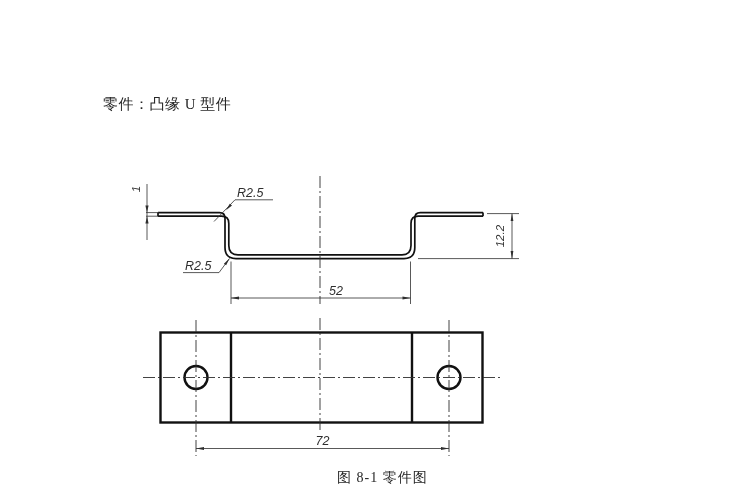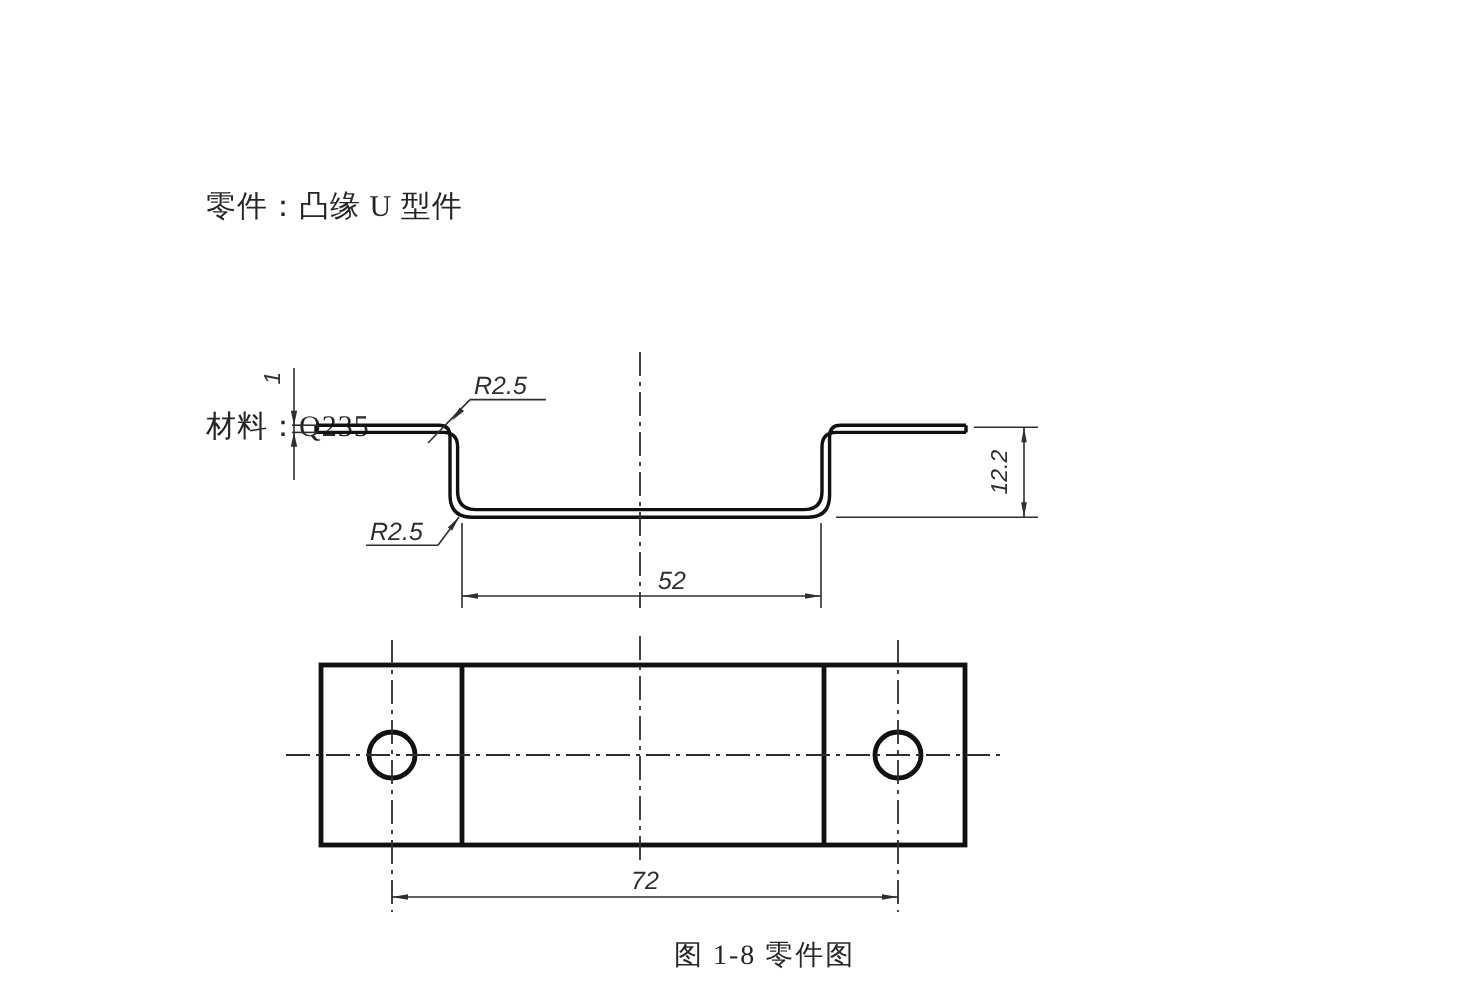--- a/index.html
+++ b/index.html
@@ -28,21 +28,20 @@
   .dim-txt{font-size:12.5px;}
   .dim-txt-sm{font-size:11.5px;}
 </style>
 </head>
 <body>
 
 <div class="page">
 
   <div class="info-block">
     <div class="info-line">零件：凸缘 U 型件</div>
-    <div class="info-line">材料：Q235</div>
   </div>
 
   <svg width="733" height="501" viewBox="0 0 733 501" style="position:absolute;left:0;top:0;">
 
     <g>
 
       <path d="M158 212.6 L219.5 212.6 Q225 212.6 225 218.2 L225 247.5 Q225 258.6 236 258.6
                L404 258.6 Q414.8 258.6 414.8 247.5 L414.8 218.2 Q414.8 212.6 420.3 212.6 L483 212.6" fill="none" stroke="#111111" stroke-width="1.7"></path>
 
       <path d="M158 216.2 L221.5 216.2 Q228.8 216.2 228.8 223.4 L228.8 245.5 Q228.8 254.8 238 254.8
@@ -111,15 +110,15 @@
 
       <g>
         <line x1="196" y1="448.5" x2="449" y2="448.5" stroke="#2e2e2e" stroke-width="0.8"></line>
         <path d="M196 448.5 L204 447.1 L204 449.9 Z" fill="#2e2e2e"></path>
         <path d="M449 448.5 L441 447.1 L441 449.9 Z" fill="#2e2e2e"></path>
         <text class="dim-txt" x="322.5" y="444.5" text-anchor="middle">72</text>
       </g>
     </g>
   </svg>
 
-  <div class="caption">图 1-8 零件图</div>
+  <div class="caption">图 8-1 零件图</div>
 
 </div>
 
 </body></html>

